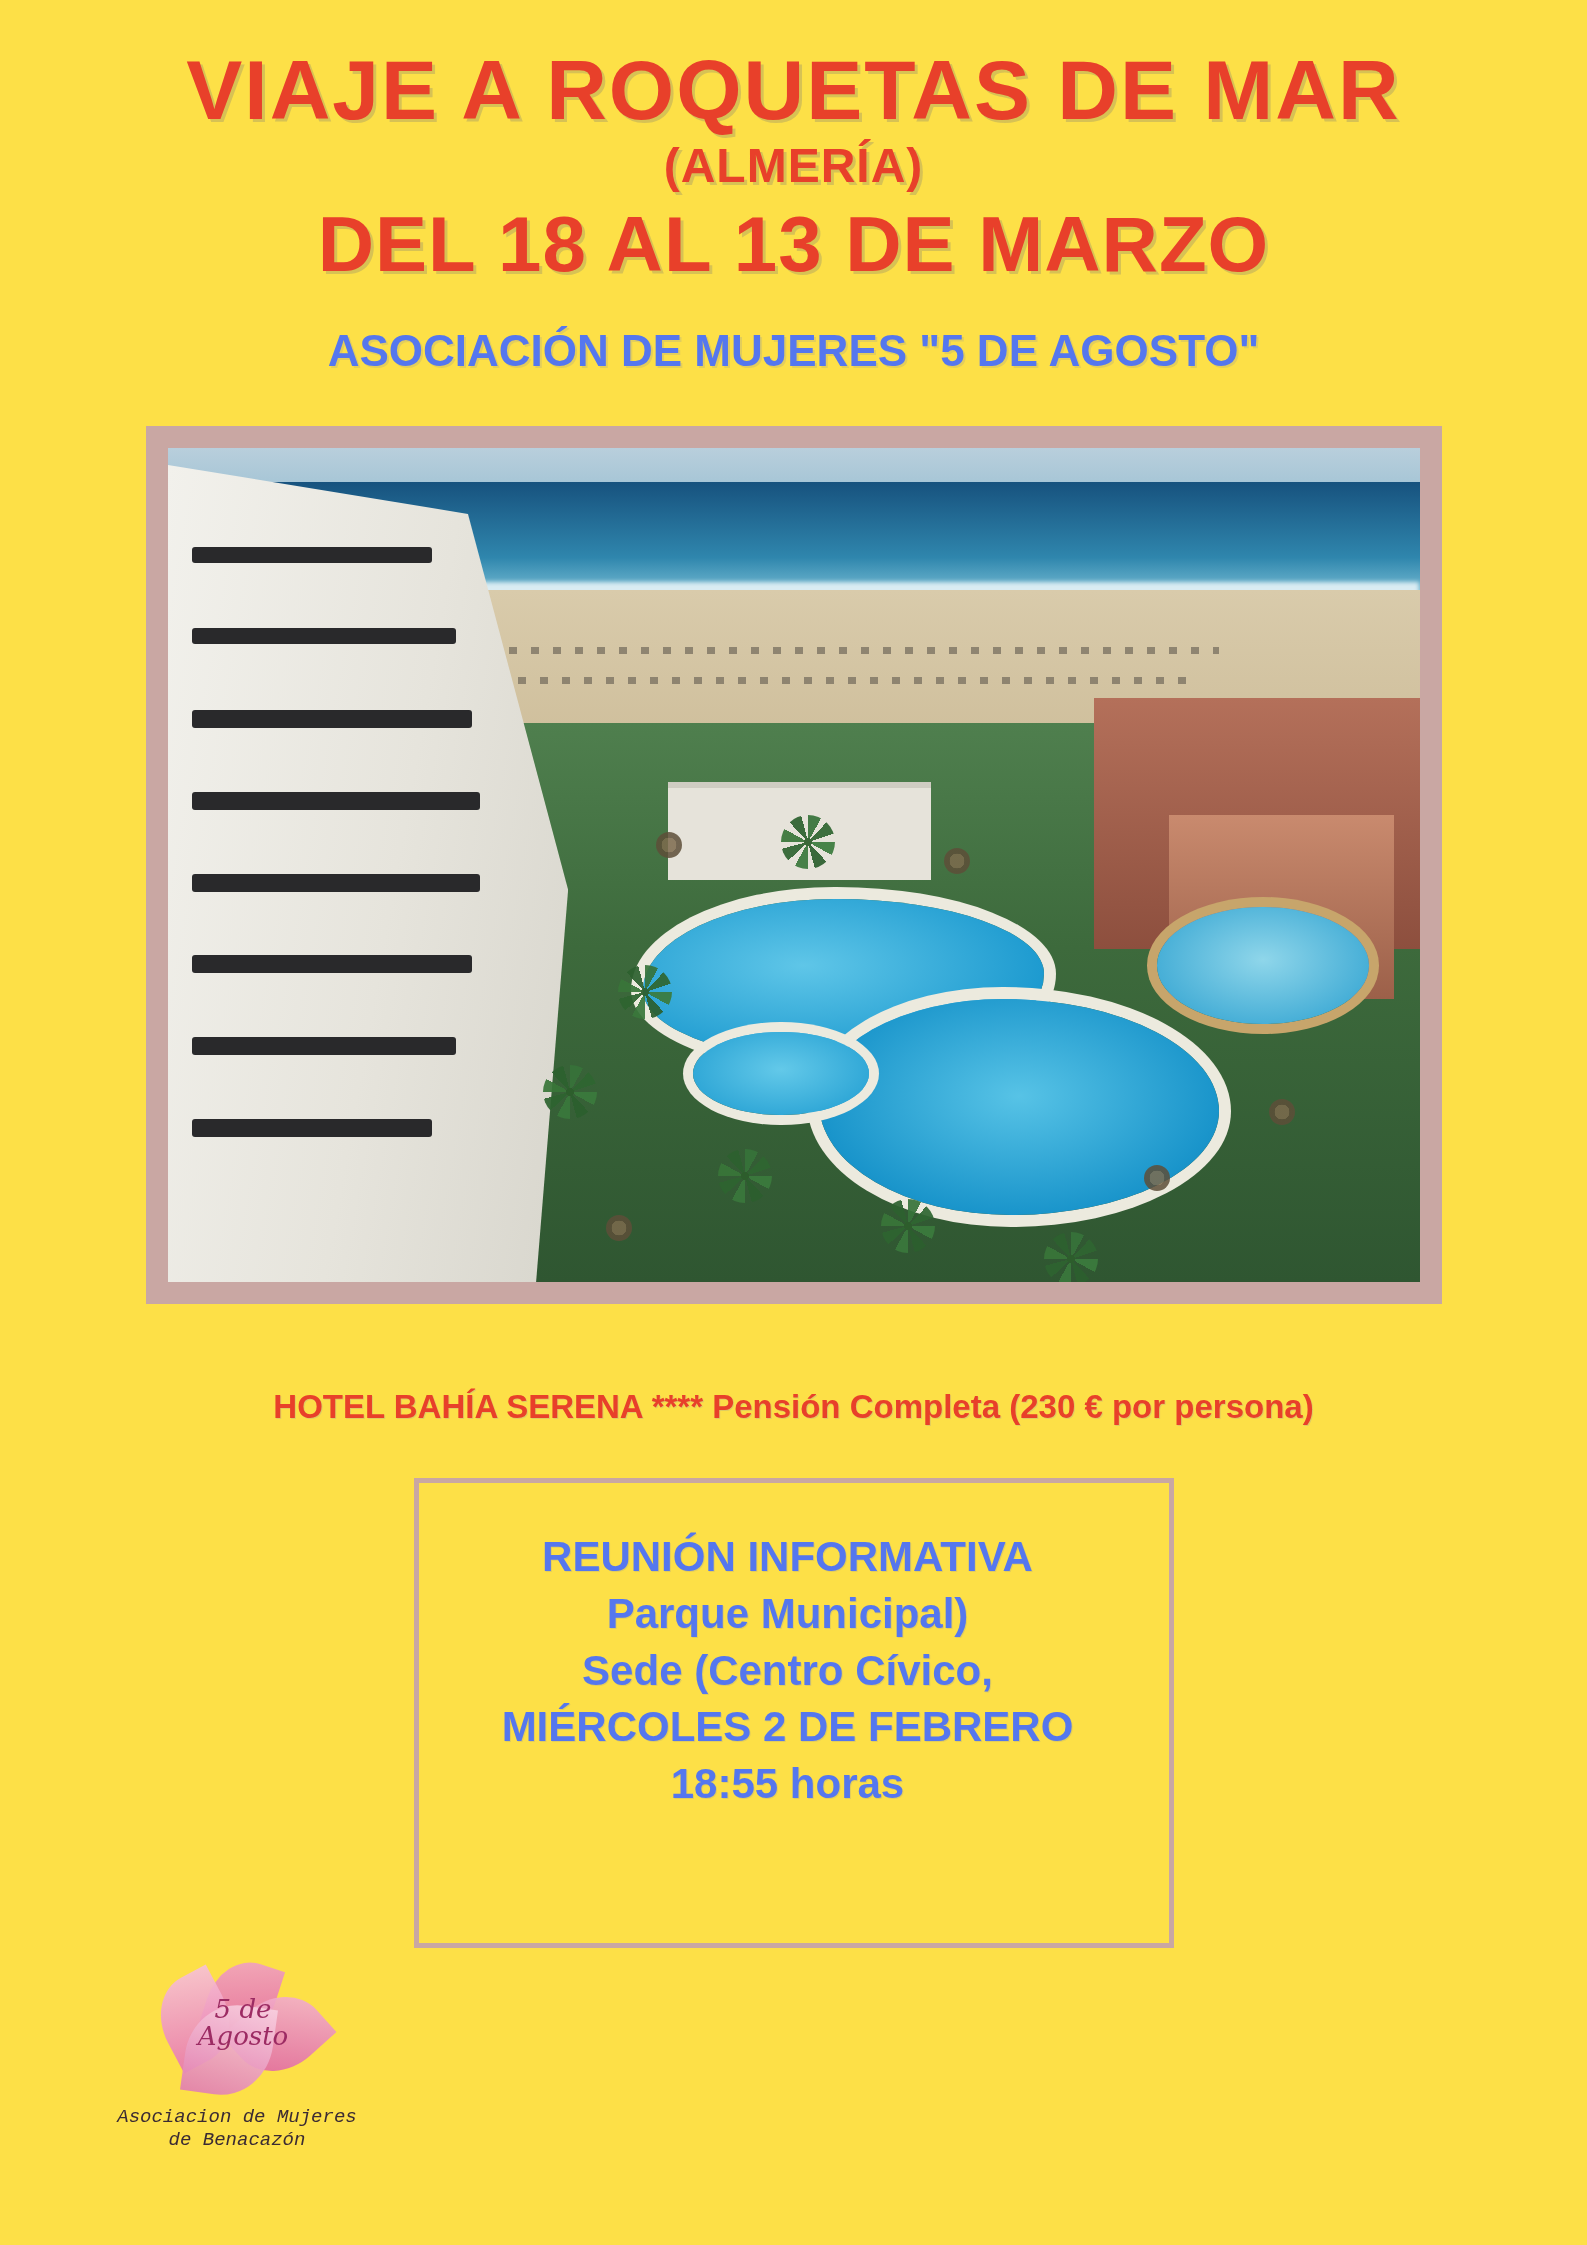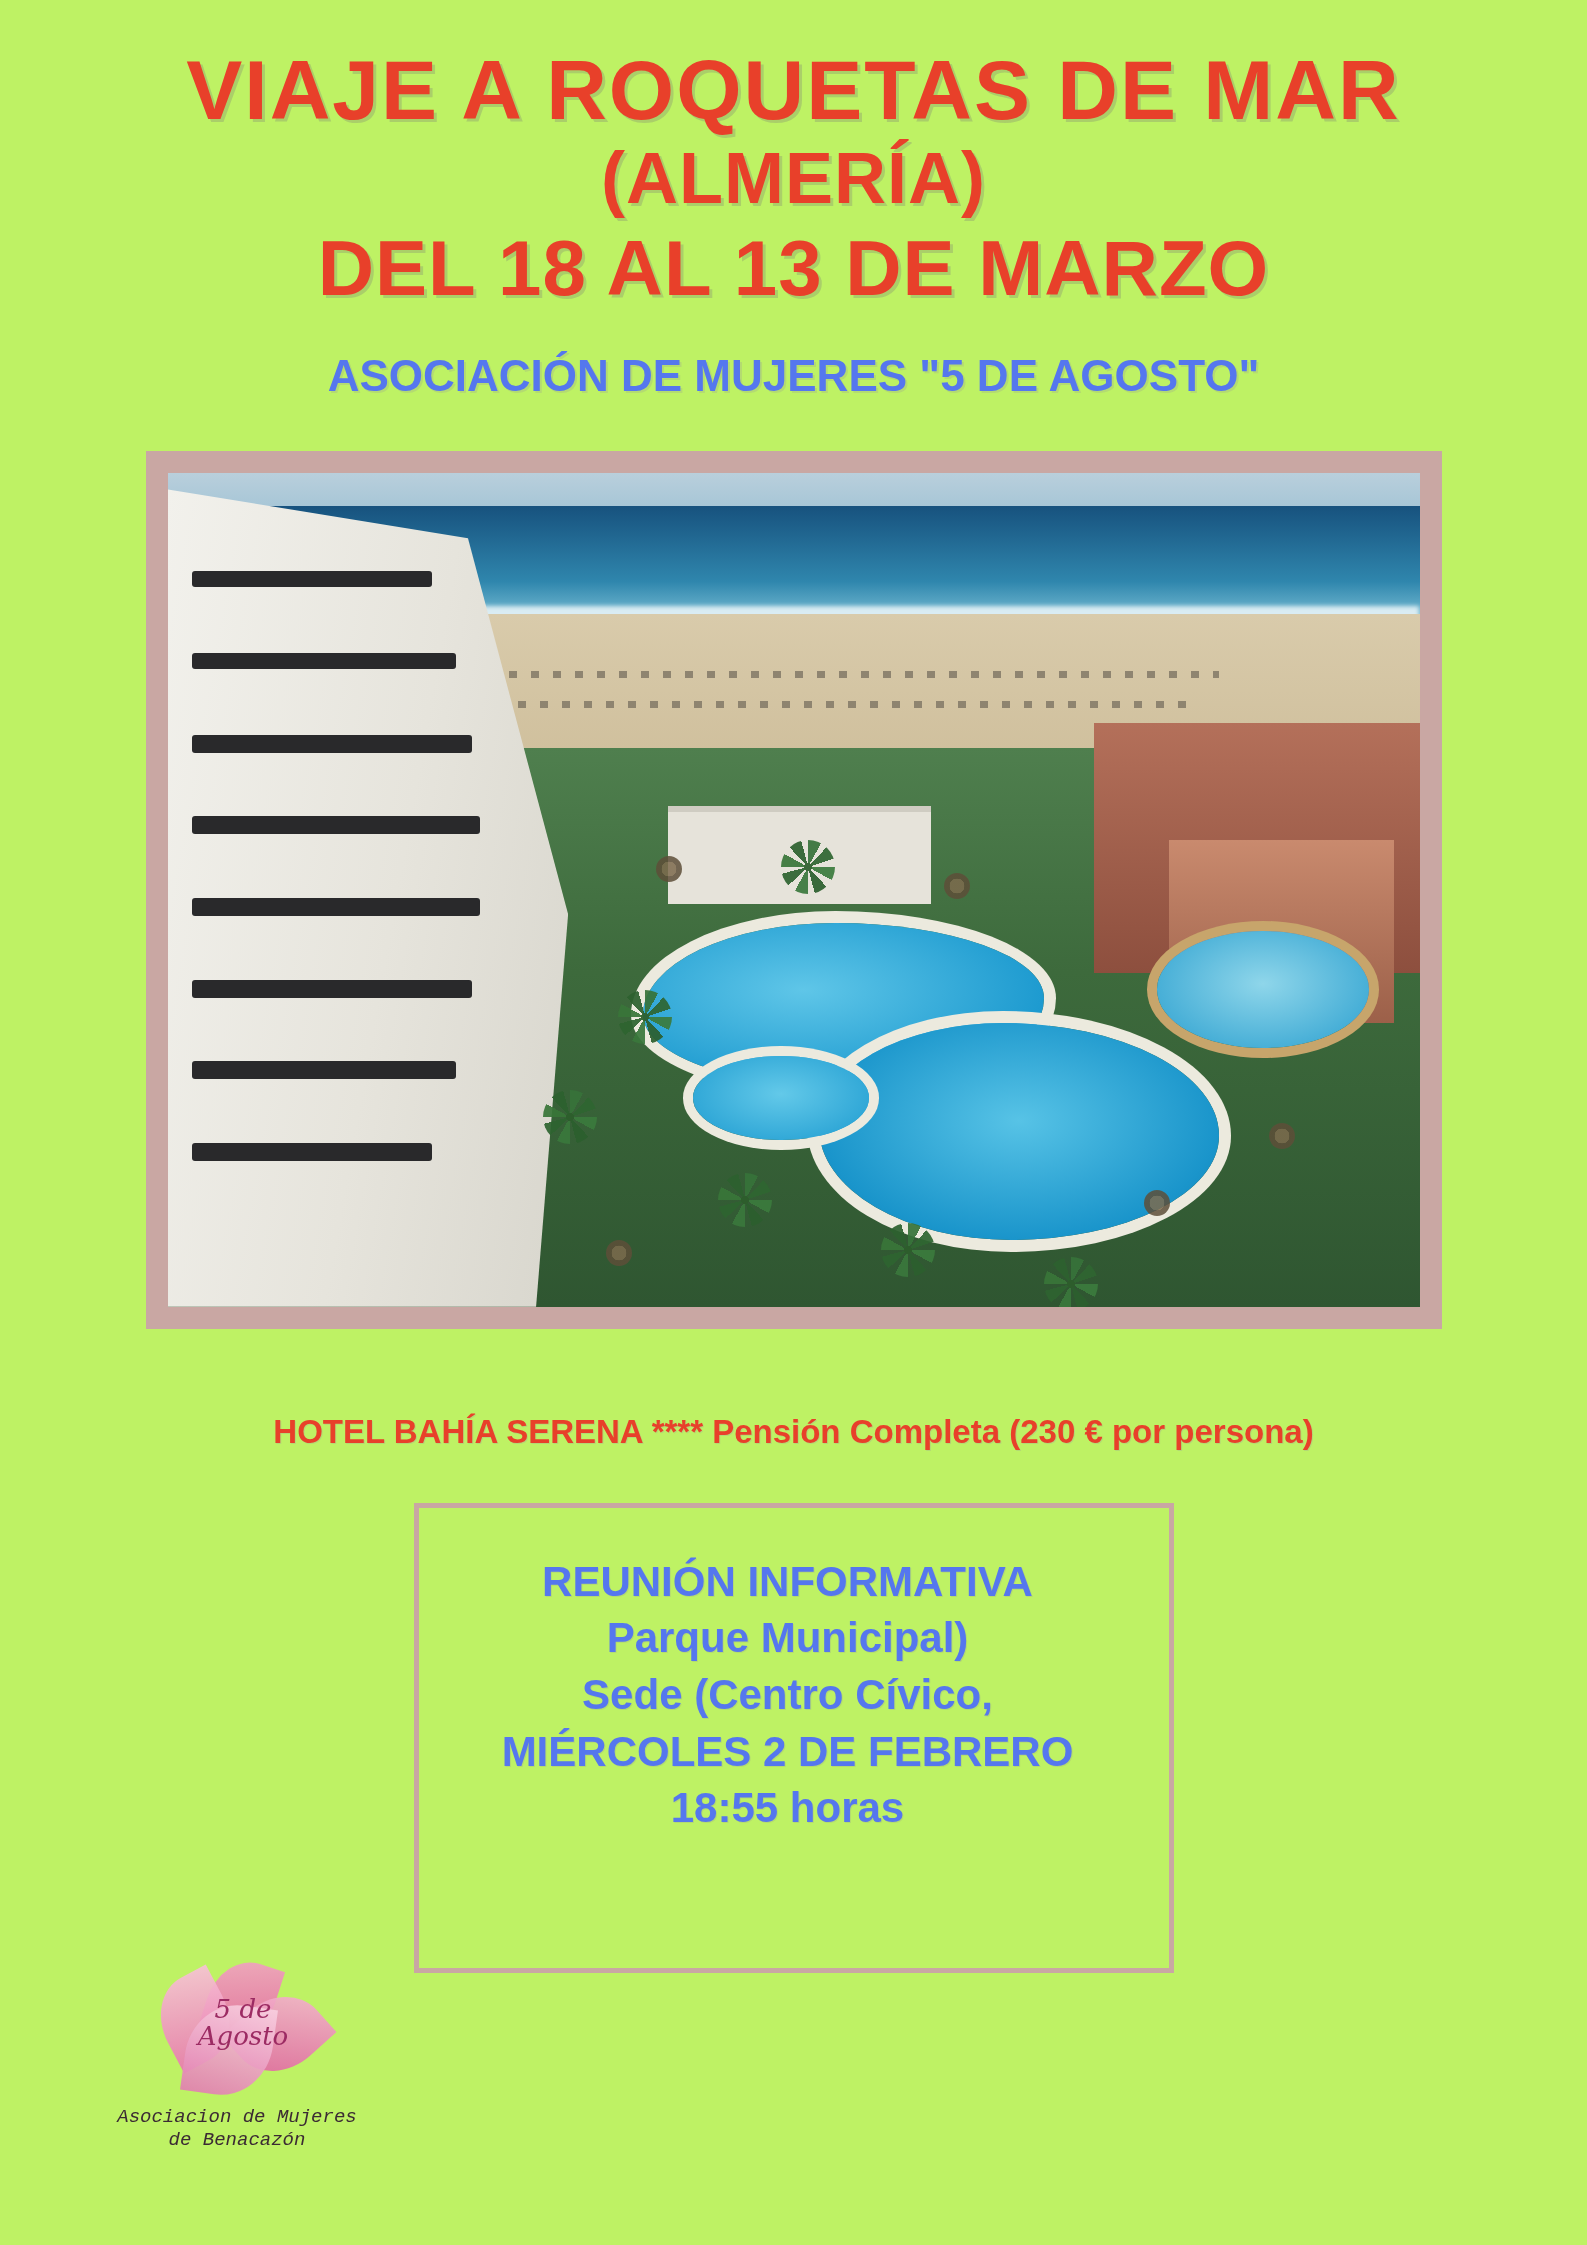--- a/index.html
+++ b/index.html
@@ -11,21 +11,21 @@
     height: 2245px;
     background: #d3eef3;
     font-family: "Liberation Sans", sans-serif;
     overflow: hidden;
     position: relative;
   }
 
   .poster {
     width: 1587px;
     height: 2245px;
-    background: #bef264;
+    background: #fde047;
     position: relative;
     display: flex;
     flex-direction: column;
     align-items: center;
   }
 
   
   .title-block {
     width: 100%;
     text-align: center;
@@ -36,21 +36,21 @@
     font-weight: bold;
     letter-spacing: 1px;
     line-height: 1.02;
     text-shadow: 3px 3px 0 rgba(120,120,120,0.28);
   }
   .title-line-1 {
     font-size: 84px;
     letter-spacing: 2px;
   }
   .title-line-2 {
-    font-size: 72px;
+    font-size: 48px;
     margin-top: 8px;
   }
   .title-line-3 {
     font-size: 78px;
     margin-top: 14px;
   }
 
   .subtitle {
     color: #5577ee;
     font-size: 44px;

